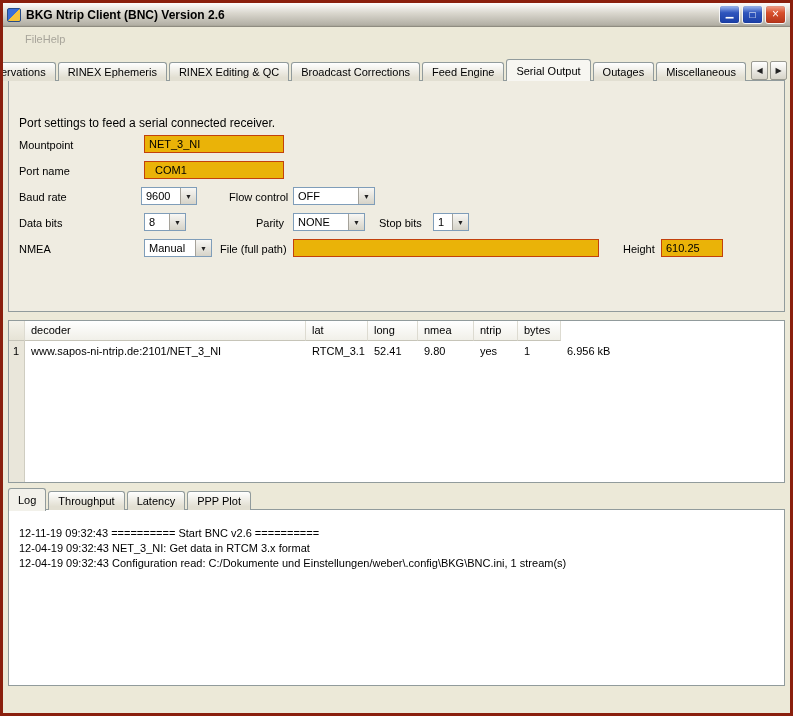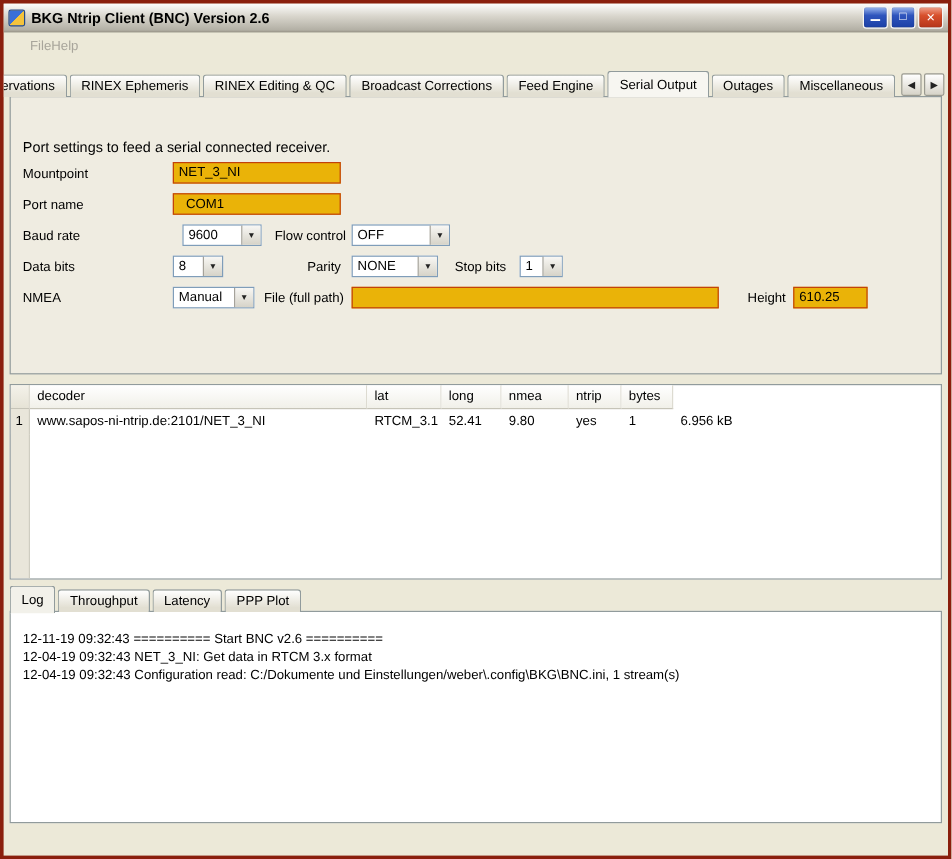--- a/index.html
+++ b/index.html
@@ -160,21 +160,21 @@
   <div class="tab-frame">
     <div class="desc">Port settings to feed a serial connected receiver.</div>
 
     <span class="lbl" style="left:10px;top:58px">Mountpoint</span>
     <input class="txt" style="left: 135px; top: 54px; width: 140px;" value="NET_3_NI">
 
     <span class="lbl" style="left:10px;top:84px">Port name</span>
     <input class="txt" style="left: 135px; top: 80px; width: 140px; padding-left: 10px;" value="COM1">
 
     <span class="lbl" style="left:10px;top:110px">Baud rate</span>
-    <div class="combo" style="left:143px;top:106px;width:66px">
+    <div class="combo" style="left:132px;top:106px;width:56px">
       <span class="combo-value">9600</span>
       <span class="combo-arrow">▼</span>
     </div>
     <span class="lbl" style="left:220px;top:110px">Flow control</span>
     <div class="combo" style="left:284px;top:106px;width:82px">
       <span class="combo-value">OFF</span>
       <span class="combo-arrow">▼</span>
     </div>
 
     <span class="lbl" style="left:10px;top:136px">Data bits</span>

